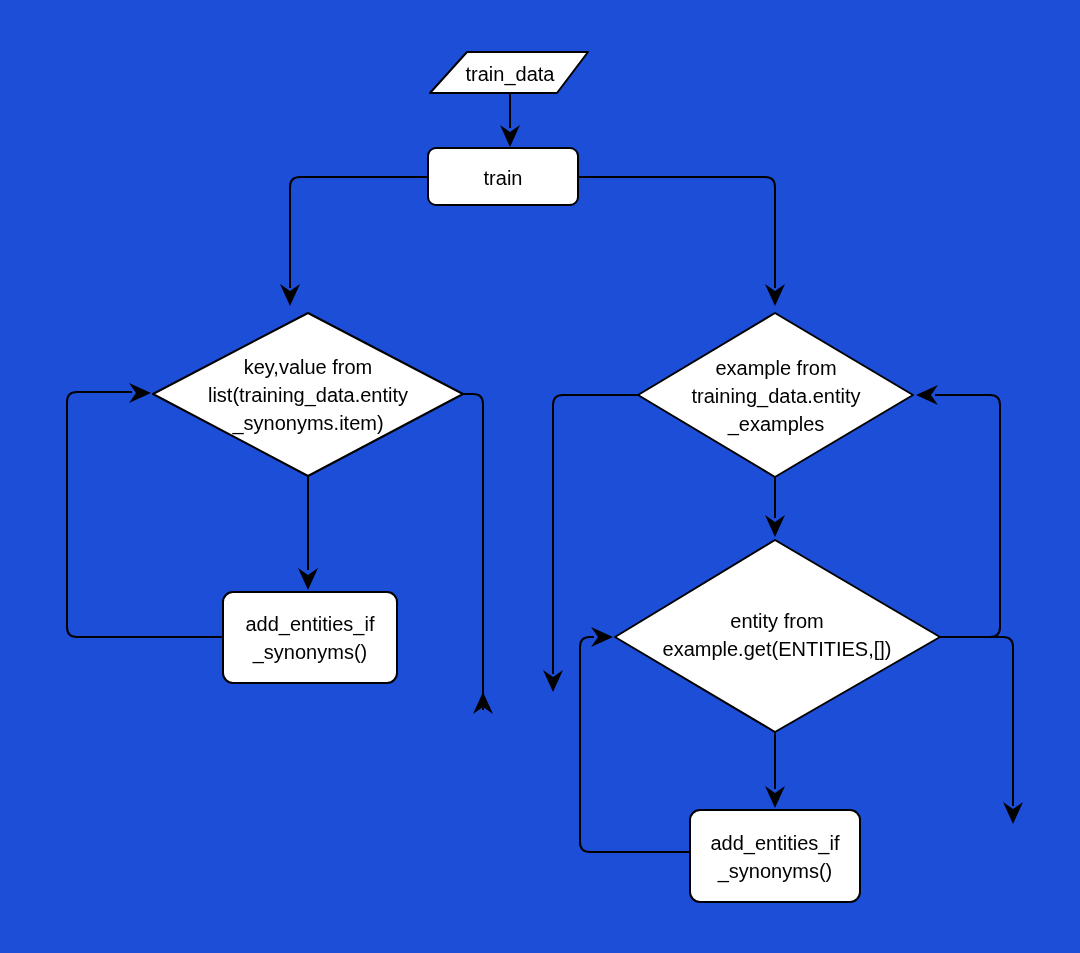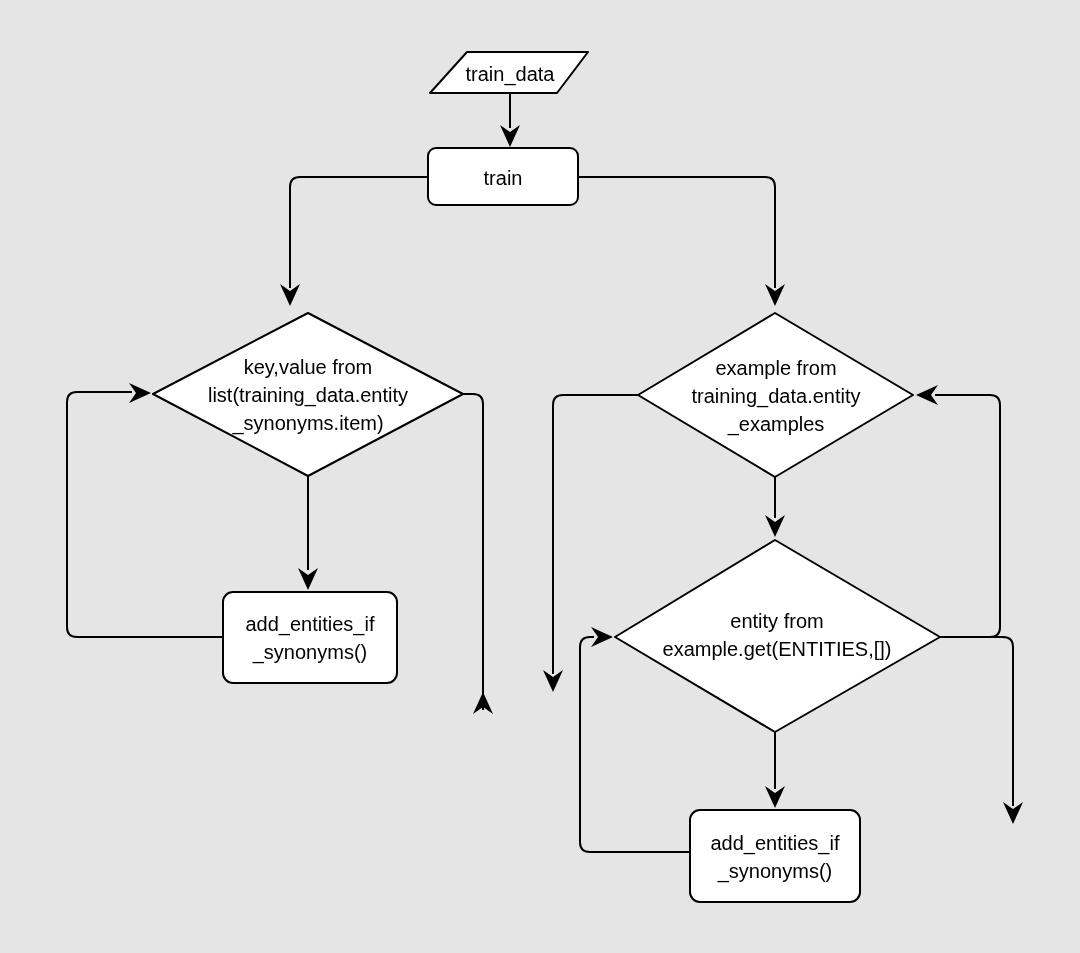--- a/index.html
+++ b/index.html
@@ -4,21 +4,21 @@
 <style>
   html, body {
     margin: 0;
     padding: 0;
     background: #ffffff;
   }
   .stage {
     position: relative;
     width: 1080px;
     height: 953px;
-    background: #e5e5e5;
+    background: #1d4ed8;
     overflow: hidden;
   }
   svg { display: block; }
   .shape {
     fill: #ffffff;
     stroke: #000000;
     stroke-width: 2;
     stroke-linejoin: round;
   }
   .edge {

